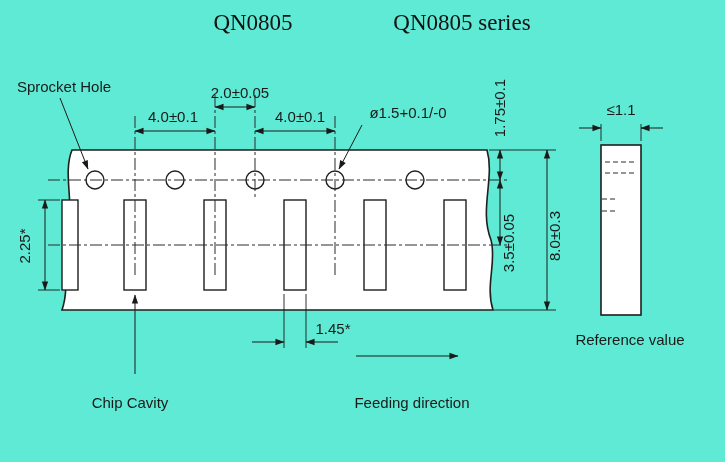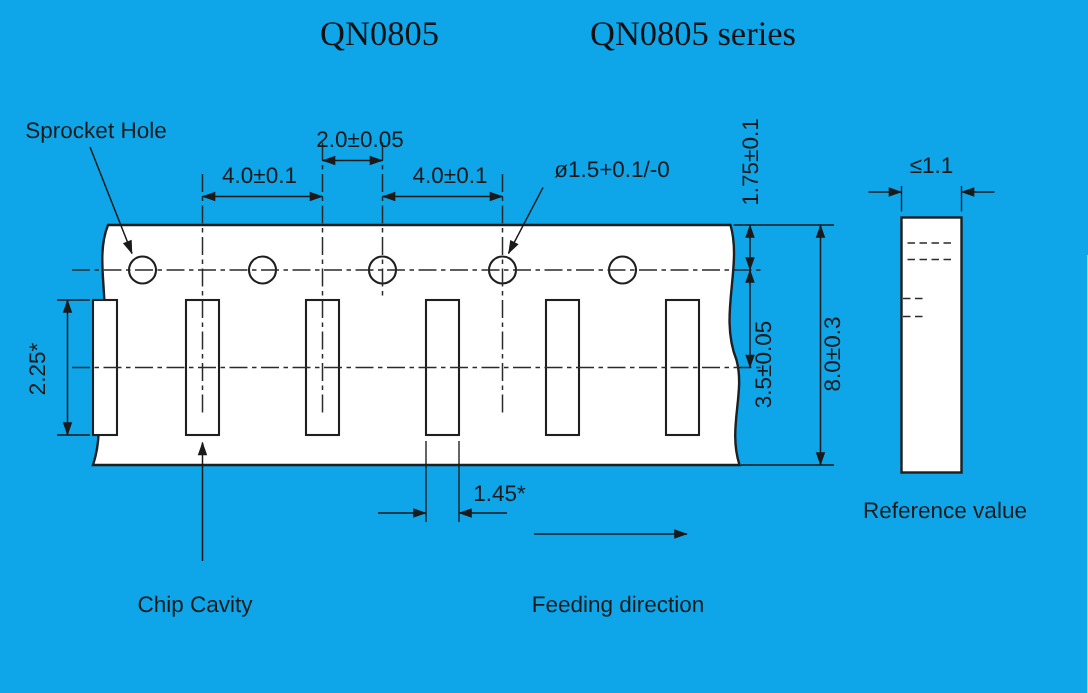--- a/index.html
+++ b/index.html
@@ -3,21 +3,21 @@
 <meta charset="utf-8">
 <style>
   html, body {
     margin: 0;
     padding: 0;
     background: #ffffff;
   }
   .stage {
     width: 725px;
     height: 462px;
-    background: #0ea5e9;
+    background: #5eead4;
     position: relative;
     overflow: hidden;
   }
   svg { display: block; }
 
   .title {
     font-family: "Liberation Serif", serif;
     font-size: 23px;
     fill: #111111;
   }

